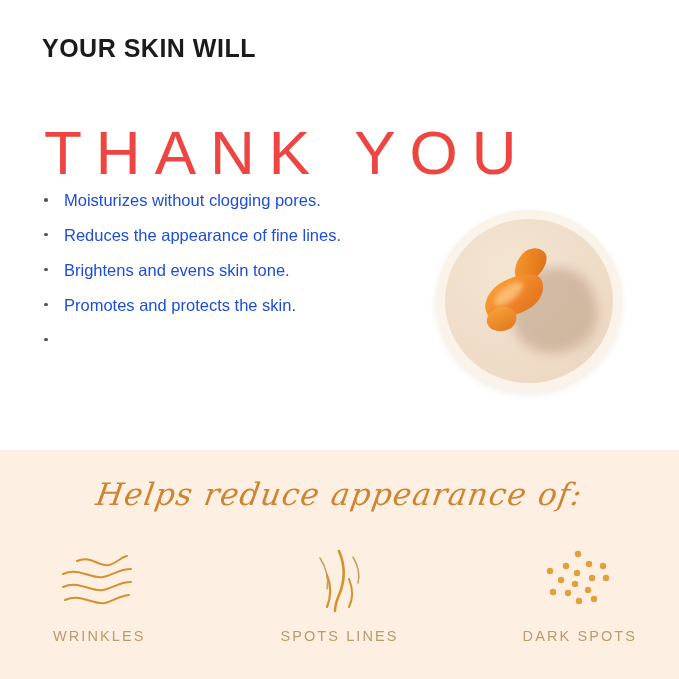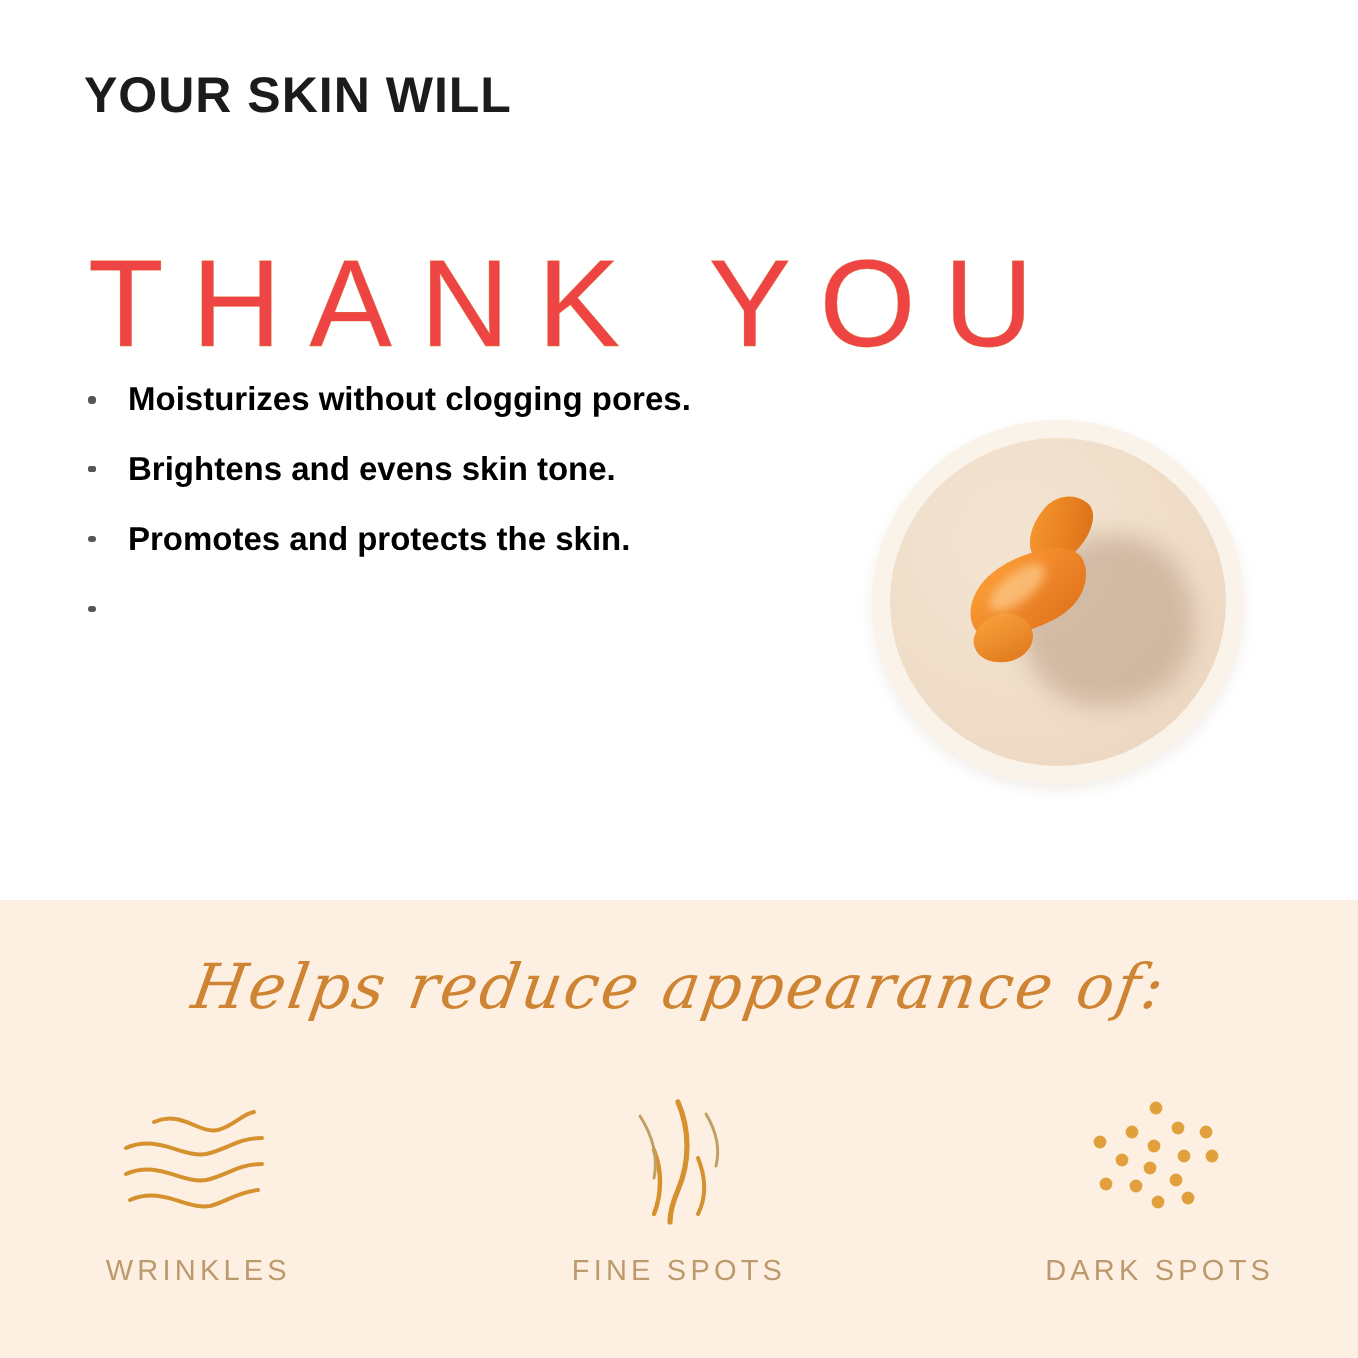--- a/index.html
+++ b/index.html
@@ -58,25 +58,24 @@
     top: 192px;
     width: 400px;
     margin: 0;
     padding: 0;
     list-style: none;
   }
   #benefits-list li {
     position: relative;
     padding-left: 22px;
     font-size: 16.5px;
-    color: #000000;
+    color: #1d4ed8;
     line-height: 1;
     margin-bottom: 18.4px;
     white-space: nowrap;
-    font-weight: bold;
   }
   #benefits-list li .bullet-dot {
     position: absolute;
     left: 2px;
     top: 6px;
     width: 3.5px;
     height: 3.5px;
     border-radius: 50%;
     background: #555555;
   }
@@ -223,20 +222,21 @@
 
     <div id="headline-script">THANK YOU</div>
 
     <ul id="benefits-list">
       <li>
         <span class="bullet-dot"></span>
         <span>Moisturizes without clogging pores.</span>
       </li>
       <li>
         <span class="bullet-dot"></span>
+        <span>Reduces the appearance of fine lines.</span>
       </li>
       <li>
         <span class="bullet-dot"></span>
         <span>Brightens and evens skin tone.</span>
       </li>
       <li>
         <span class="bullet-dot"></span>
         <span>Promotes and protects the skin.</span>
       </li>
       <li>
@@ -280,21 +280,21 @@
       <div class="icon-col">
         <svg class="icon-art" viewBox="0 0 96 72">
           <g fill="none" stroke="#D6912F" stroke-width="2" stroke-linecap="round">
             <path d="M48 6 C54 20, 54 36, 48 50 C45 57, 44 62, 44 66" stroke-width="2.6"></path>
             <path d="M36 30 C40 40, 40 52, 36 62" stroke-width="2.2"></path>
             <path d="M58 34 C62 44, 62 54, 58 62" stroke-width="2"></path>
             <path d="M29 13 C36 24, 38 34, 36 44" stroke-width="1.5" stroke="#C2A062"></path>
             <path d="M62 12 C68 22, 69 30, 67 38" stroke-width="1.5" stroke="#C2A062"></path>
           </g>
         </svg>
-        <div class="icon-label">FINE SPOTS</div>
+        <div class="icon-label">SPOTS LINES</div>
       </div>
 
       <div class="icon-col">
         <svg class="icon-art" viewBox="0 0 96 72">
           <g fill="#E1A03C">
             <circle cx="46" cy="9" r="3.2"></circle>
             <circle cx="34" cy="21" r="3.2"></circle>
             <circle cx="57" cy="19" r="3.2"></circle>
             <circle cx="71" cy="21" r="3.2"></circle>
             <circle cx="18" cy="26" r="3.2"></circle>

